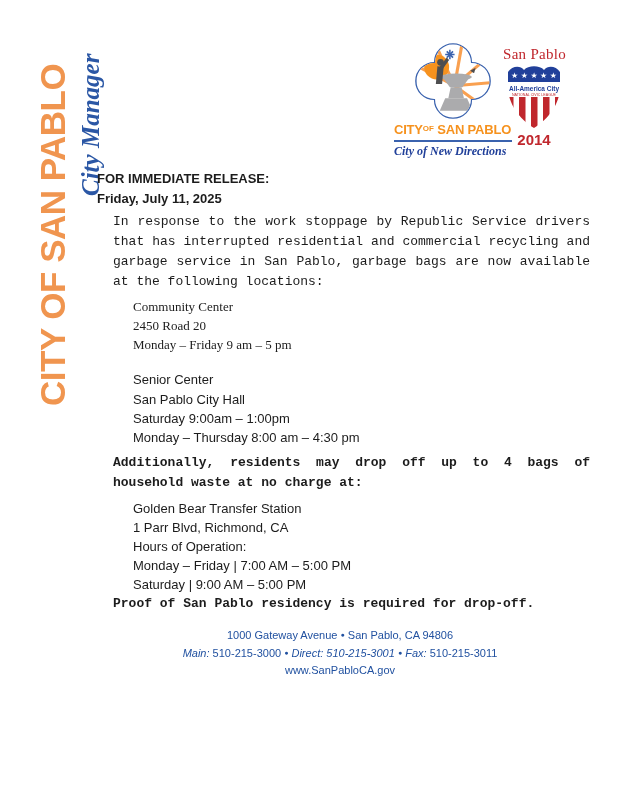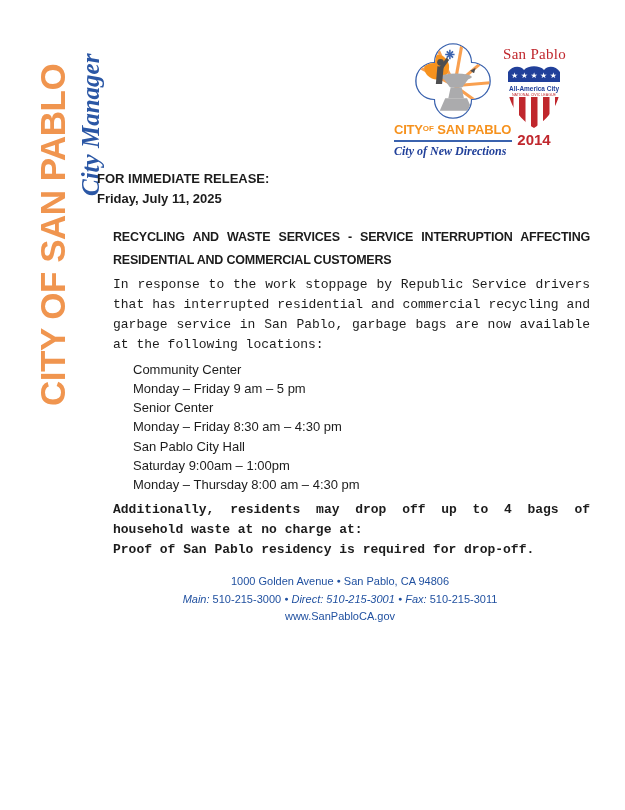--- a/index.html
+++ b/index.html
@@ -54,22 +54,22 @@
   .content { position:absolute; left:113px; top:169px; width:477px; }
   .release-block { margin-left:-16px; font-weight:bold; font-size:13px; line-height:20px; }
   .headline {
     margin-top:17px; font-weight:bold; font-size:12.5px; line-height:23px;
     letter-spacing:-0.2px; text-align:justify;
   }
   .para { font-size:13px; line-height:20px; text-align:justify;font-family:Liberation Mono, monospace; }
   .intro { margin-top:3px; }
   .bold { font-weight:bold; }
   .loc-block { margin-left:20px; font-size:13px; line-height:19px; }
-  .loc-0 { margin-top:5px; }
-  .loc-1 { margin-top:0; }
+  .loc-0 { margin-top:5px;font-family:Liberation Serif, serif; }
+  .loc-1 { margin-top:16px; }
   .loc-2 { margin-top:1px; }
   .bag-notice { margin-top:0px; }
   .dropoff-intro { margin-top:6px; }
   .loc-gb { margin-top:6px; }
   .closing { margin-top:0px; }
 
   
   .footer {
     margin-left:-23px; width:500px; margin-top:12px; text-align:center;
     color:#2151A0; font-size:11px; line-height:17.5px;
@@ -168,48 +168,54 @@
     <div class="award-year">2014</div>
   </div>
 
   <div class="content">
 
     <div class="release-block">
       <div>FOR IMMEDIATE RELEASE:</div>
       <div>Friday, July 11, 2025</div>
     </div>
 
-    <div class="headline">RECYCLING AND WASTE SERVICES - SERVICE INTERRUPTION AFFECTING RESIDENTIAL AND COMMERCIAL CUSTOMERS</div>
 
     <div class="para intro">In response to the work stoppage by Republic Service drivers that has interrupted residential and commercial recycling and garbage service in San Pablo, garbage bags are now available at the following locations:</div>
 
     <div class="loc-block loc-0">
       <div>Community Center</div>
+      <div>2450 Road 20</div>
       <div>Monday – Friday 9 am – 5 pm</div>
     </div>
 
     <div class="loc-block loc-1">
       <div>Senior Center</div>
-      <div>Monday – Friday 8:30 am – 4:30 pm</div>
     </div>
 
     <div class="loc-block loc-2">
       <div>San Pablo City Hall</div>
       <div>Saturday 9:00am – 1:00pm</div>
       <div>Monday – Thursday 8:00 am – 4:30 pm</div>
     </div>
 
 
     <div class="para bold dropoff-intro">Additionally, residents may drop off up to 4 bags of household waste at no charge at:</div>
 
+    <div class="loc-block loc-gb">
+      <div>Golden Bear Transfer Station</div>
+      <div>1 Parr Blvd, Richmond, CA</div>
+      <div>Hours of Operation:</div>
+      <div>Monday – Friday | 7:00 AM – 5:00 PM</div>
+      <div>Saturday | 9:00 AM – 5:00 PM</div>
+    </div>
 
     <div class="para closing">
       <div class="bold">Proof of San Pablo residency is required for drop-off.</div>
     </div>
 
     <div class="footer">
-      <div><span>1000 Golden Avenue</span> <span class="sep">●</span> <span>San Pablo, CA 94806</span></div>
+      <div><span>1000 Gateway Avenue</span> <span class="sep">●</span> <span>San Pablo, CA 94806</span></div>
       <div><span class="it">Main:</span> <span>510-215-3000</span> <span class="sep">●</span> <span class="it">Direct:</span> <span class="it">510-215-3001</span> <span class="sep">●</span> <span class="it">Fax:</span> <span>510-215-3011</span></div>
       <div>www.SanPabloCA.gov</div>
     </div>
 
   </div>
 </div>
 
 </body></html>

